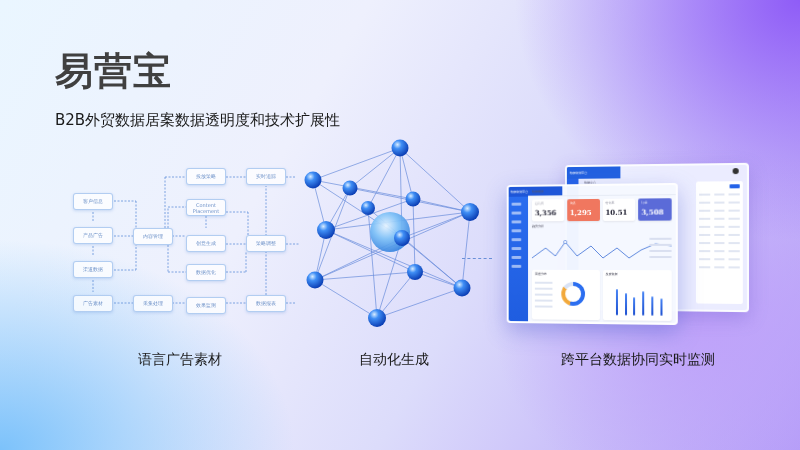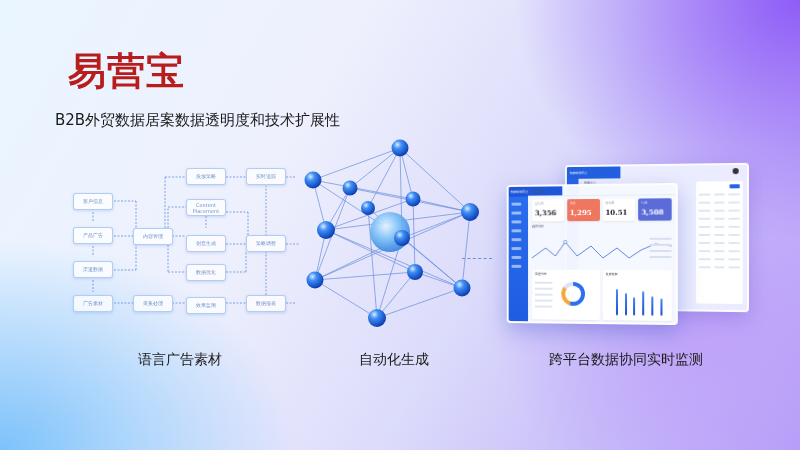--- a/index.html
+++ b/index.html
@@ -7,22 +7,22 @@
   body {
     font-family: "DejaVu Sans", "Liberation Sans", sans-serif;
     position: relative;
     background:
       radial-gradient(ellipse 420px 300px at 0% 100%, #7cc2fb 0%, rgba(124,194,251,0) 70%),
       radial-gradient(ellipse 380px 320px at 100% 0%, #8f5cf7 0%, rgba(143,92,247,0) 75%),
       radial-gradient(ellipse 300px 260px at 88% 72%, rgba(190,160,250,0.9) 0%, rgba(190,160,250,0) 70%),
       linear-gradient(120deg, #eaf6ff 0%, #eef0fd 35%, #dcdcfb 60%, #b59ef8 100%);
   }
   .title {
-    position: absolute; left: 68px; top: 46px;
-    font-size: 38px; font-weight: bold; color: #b91c1c; letter-spacing: 1px;
+    position: absolute; left: 55px; top: 46px;
+    font-size: 38px; font-weight: bold; color: #404040; letter-spacing: 1px;
   }
   .subtitle {
     position: absolute; left: 55px; top: 111px;
     font-size: 15px; color: #1a1a1a;
   }
   
   .flow { position: absolute; left: 0; top: 0; width: 300px; height: 340px; }
   .fnode {
     position: absolute; width: 40px; height: 17px;
     background: rgba(255,255,255,0.75);
@@ -345,13 +345,13 @@
             <div style="height:19px;"></div>
             <div style="height:17px;"></div>
         </div>
       </div>
     </div>
   </div>
 </div>
 
 <div class="caption" style="left:138px;">语言广告素材</div>
 <div class="caption" style="left:359px;">自动化生成</div>
-<div class="caption" style="left:549px;font-family:Liberation Serif, serif;">跨平台数据协同实时监测</div>
+<div class="caption" style="left:561px;font-family:Liberation Serif, serif;">跨平台数据协同实时监测</div>
 
 </body></html>

